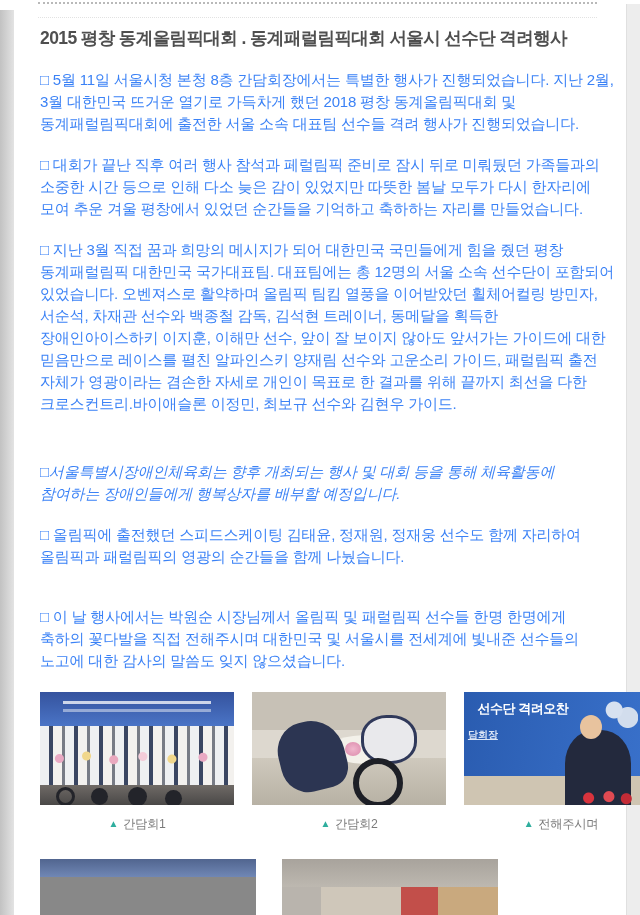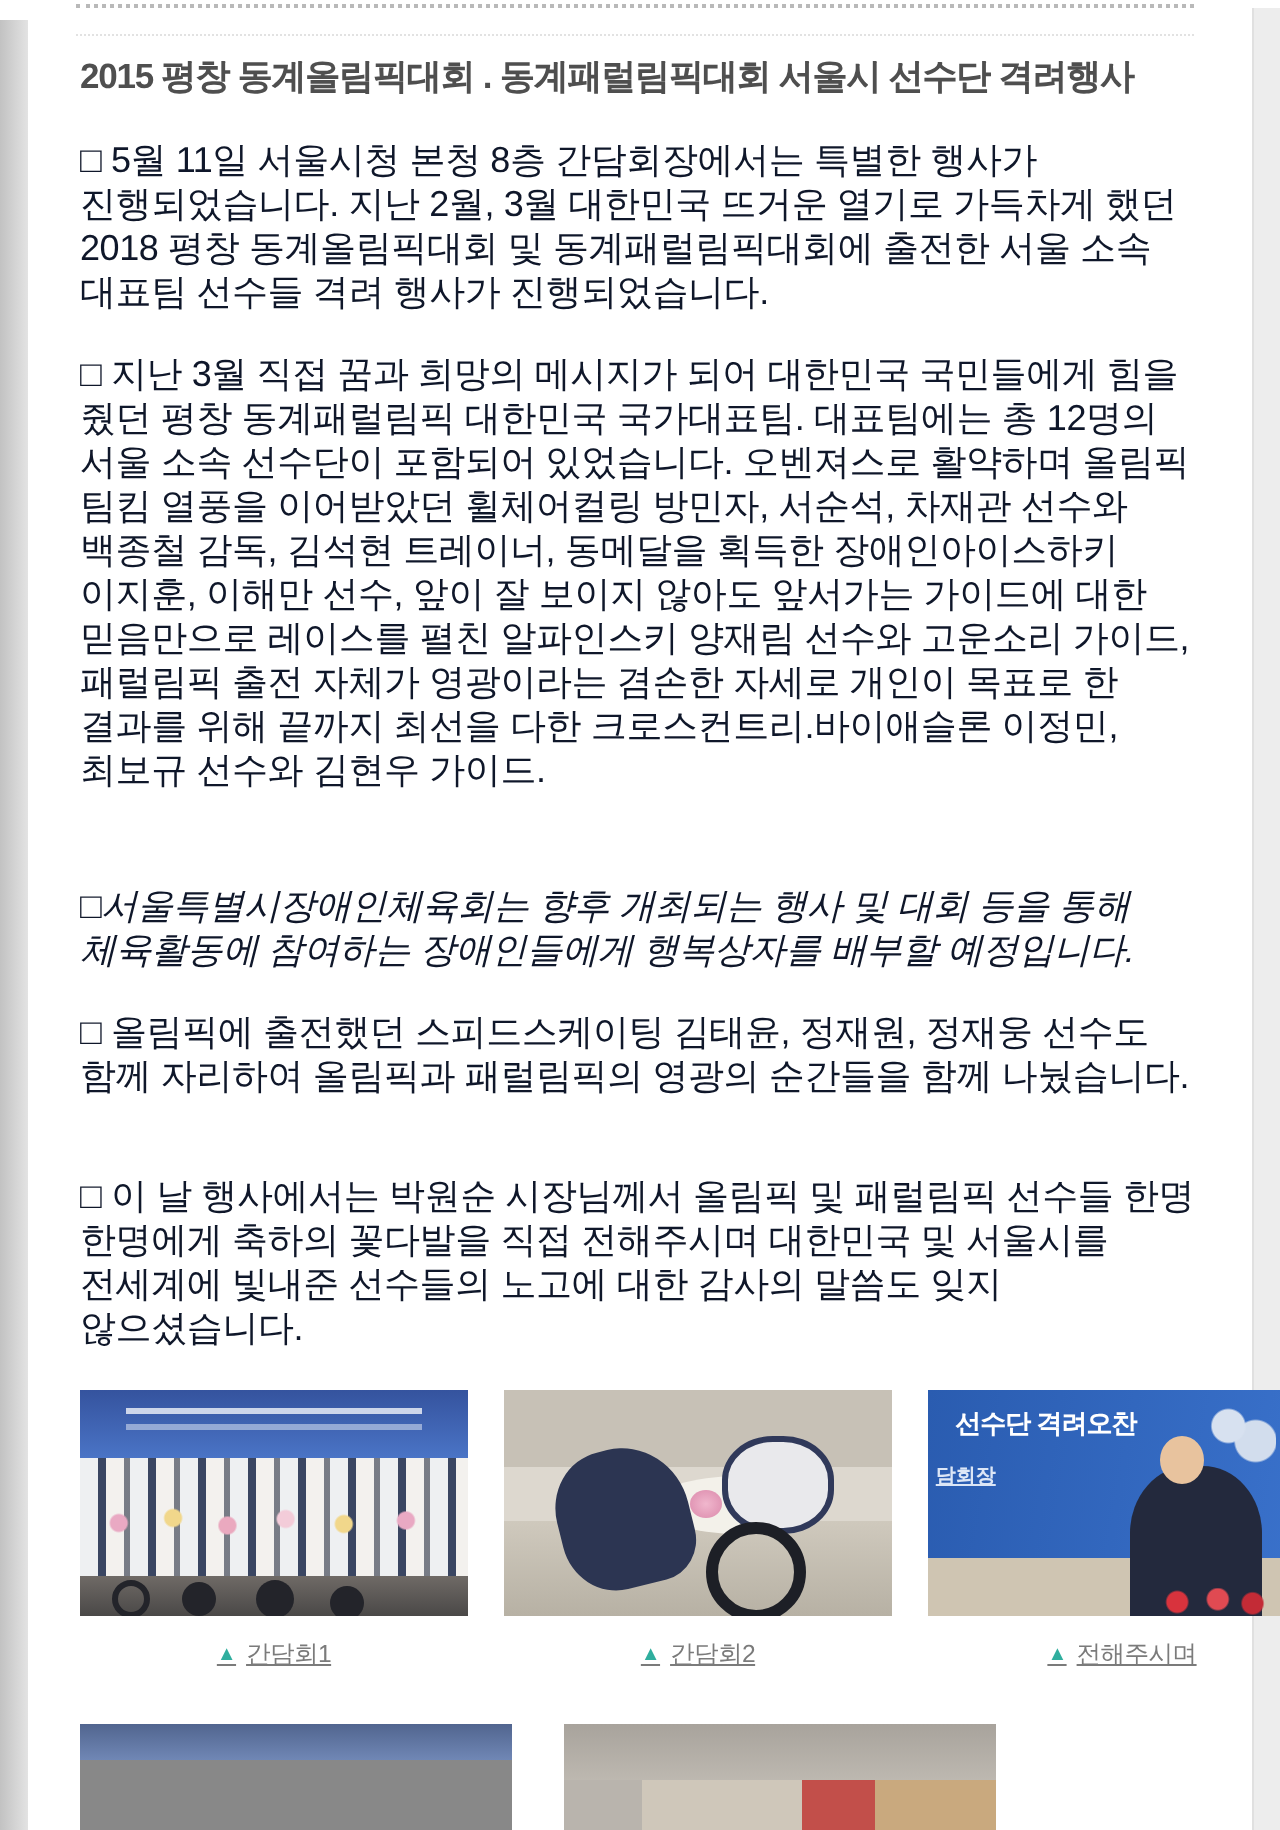--- a/index.html
+++ b/index.html
@@ -22,38 +22,37 @@
   .content{
     position:absolute;left:40px;top:22px;width:574px;
   }
   h1.post-title{
     margin:4px 0 0 0;
     font-size:17.5px;line-height:24px;font-weight:bold;
     color:#4f4f4f;letter-spacing:-0.6px;
   }
   .body-text p{
     margin:19px 0 0 0;
-    font-size:18px;line-height:22px;color:#0f172a;
+    font-size:15px;line-height:22px;color:#3b82f6;
     letter-spacing:-0.2px;word-break:keep-all;
   }
   .body-text p.gap-xl{margin-top:46px;font-style:italic;}
   .body-text p.gap-lg{margin-top:38px;}
 
   
   .photo-row{display:flex;margin-top:16px;}
   .photo-row.r1{gap:18px;margin-top:20px;}
   .photo-row.r2{gap:26px;margin-top:26px;}
   figure{margin:0;}
   .photo{position:relative;overflow:hidden;background:#888;padding-left:44px;}
   .r1 .photo{width:150px;height:113px;}
   .r2 .photo{width:172px;height:115px;}
   figcaption{
     text-align:center;margin-top:11px;font-size:12.3px;color:#7b7b7b;
     letter-spacing:-0.3px;
-    text-decoration:underline;
   }
   .tri{color:#2fae9e;font-size:10px;margin-right:5px;vertical-align:1px;}
 
   
   .layer{position:absolute;left:0;top:0;right:0;bottom:0;}
 
   
   .p1-banner{height:30%;bottom:auto;background:linear-gradient(#35539e,#4a74c6);}
   .p1-banner:after{content:"";position:absolute;left:12%;top:28%;width:76%;height:3px;background:rgba(255,255,255,.75);box-shadow:0 8px 0 rgba(255,255,255,.45);}
   .p1-crowd{top:30%;height:52%;bottom:auto;
@@ -106,20 +105,21 @@
 <div class="edge-right"></div>
 <div class="dotted one"></div>
 <div class="dotted two"></div>
 
 <div class="content">
 
   <h1 class="post-title">2015 평창 동계올림픽대회 . 동계패럴림픽대회 서울시 선수단 격려행사</h1>
 
   <div class="body-text">
     <p>□ 5월 11일 서울시청 본청 8층 간담회장에서는 특별한 행사가 진행되었습니다. 지난 2월, 3월 대한민국 뜨거운 열기로 가득차게 했던 2018 평창 동계올림픽대회 및 동계패럴림픽대회에 출전한 서울 소속 대표팀 선수들 격려 행사가 진행되었습니다.</p>
+    <p>□ 대회가 끝난 직후 여러 행사 참석과 페럴림픽 준비로 잠시 뒤로 미뤄뒀던 가족들과의 소중한 시간 등으로 인해 다소 늦은 감이 있었지만 따뜻한 봄날 모두가 다시 한자리에 모여 추운 겨울 평창에서 있었던 순간들을 기억하고 축하하는 자리를 만들었습니다.</p>
     <p>□ 지난 3월 직접 꿈과 희망의 메시지가 되어 대한민국 국민들에게 힘을 줬던 평창 동계패럴림픽 대한민국 국가대표팀. 대표팀에는 총 12명의 서울 소속 선수단이 포함되어 있었습니다. 오벤져스로 활약하며 올림픽 팀킴 열풍을 이어받았던 휠체어컬링 방민자, 서순석, 차재관 선수와 백종철 감독, 김석현 트레이너, 동메달을 획득한 장애인아이스하키 이지훈, 이해만 선수, 앞이 잘 보이지 않아도 앞서가는 가이드에 대한 믿음만으로 레이스를 펼친 알파인스키 양재림 선수와 고운소리 가이드, 패럴림픽 출전 자체가 영광이라는 겸손한 자세로 개인이 목표로 한 결과를 위해 끝까지 최선을 다한 크로스컨트리.바이애슬론 이정민, 최보규 선수와 김현우 가이드.</p>
     <p class="gap-xl">□서울특별시장애인체육회는 향후 개최되는 행사 및 대회 등을 통해 체육활동에 참여하는 장애인들에게 행복상자를 배부할 예정입니다.</p>
     <p>□ 올림픽에 출전했던 스피드스케이팅 김태윤, 정재원, 정재웅 선수도 함께 자리하여 올림픽과 패럴림픽의 영광의 순간들을 함께 나눴습니다.</p>
     <p class="gap-lg">□ 이 날 행사에서는 박원순 시장님께서 올림픽 및 패럴림픽 선수들 한명 한명에게 축하의 꽃다발을 직접 전해주시며 대한민국 및 서울시를 전세계에 빛내준 선수들의 노고에 대한 감사의 말씀도 잊지 않으셨습니다.</p>
   </div>
 
   <div class="photo-row r1">
     <figure>
       <div class="photo">
         <div class="layer p1-banner"></div>

